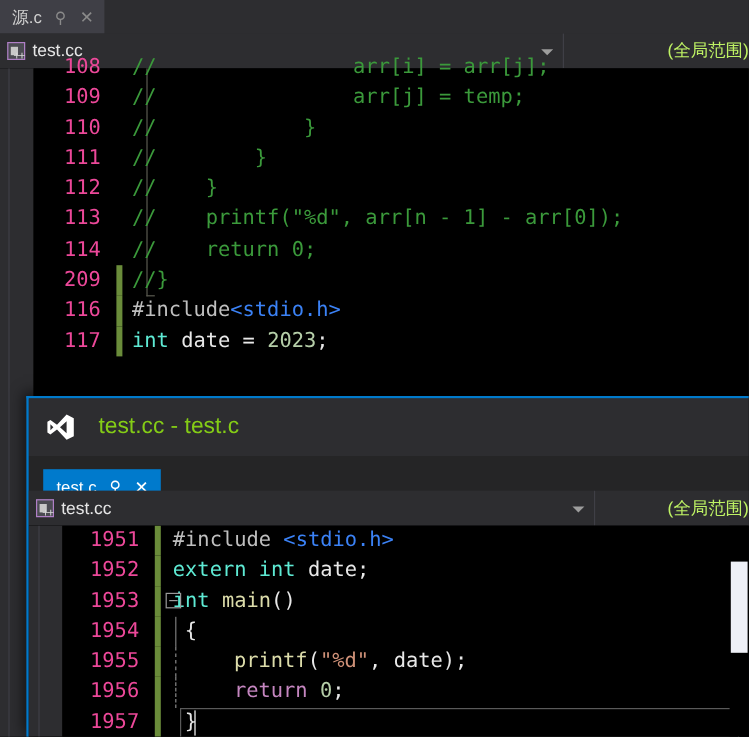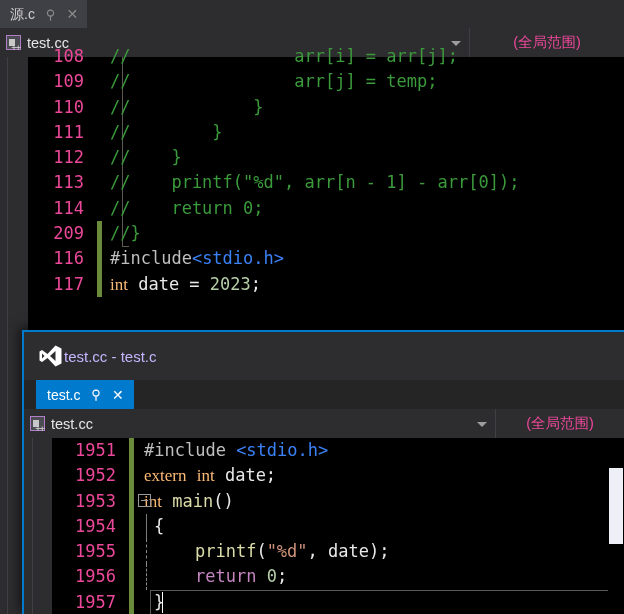--- a/index.html
+++ b/index.html
@@ -111,22 +111,22 @@
     width: 0; height: 0;
     border-left: 5px solid transparent;
     border-right: 5px solid transparent;
     border-top: 5px solid #9d9d9d;
   }
   .nav-scope {
     flex: 1 1 auto;
     background: #2d2d30;
     display: flex;
     align-items: center;
-    justify-content: center;
-    color: #ec4899;
+    justify-content: flex-end;
+    color: #bef264;
     font-size: 14.5px;
   }
 
   
   .outer-editor {
     position: absolute;
     left: 0; top: 57px;
     width: 624px; height: 557px;
     background: #000;
   }
@@ -178,21 +178,21 @@
     width: 5px;
     background: #6a8c3a;
   }
   .ctext {
     flex: 1 1 auto;
     position: relative;
     padding-left: 4px;
     box-sizing: border-box;
   }
   .cmt   { color: #3b9a3b; }
-  .kw    { color: #fdba74; font-family: Liberation Serif, serif; }
+  .kw    { color: #5eead4; }
   .kw2   { color: #c586c0; }
   .plain { color: #e8e8e8; }
   .str   { color: #cf9178; }
   .num   { color: #b5cea8; }
   .fn    { color: #dcdcaa; }
   .pp    { color: #bfbfbf; }
   .hdr   { color: #3b82f6; }
 
   
   .guide-outer {
@@ -230,33 +230,34 @@
     align-items: center;
     padding-left: 14px;
     box-sizing: border-box;
   }
   .vs-logo {
     width: 26px; height: 26px;
     flex: 0 0 auto;
     position: relative;
   }
   .inner-title {
-    color: #c4b5fd;
-    font-size: 15px;
+    margin-left: 18px;
+    color: #84cc16;
+    font-size: 19px;
     white-space: nowrap;
   }
   .inner-tabstrip {
     position: absolute;
     left: 0; top: 48px;
     width: 100%; height: 29px;
     background: #252526;
   }
   .tab-inner {
     position: absolute;
-    left: 12px; top: 0;
+    left: 12px; top: 11px;
     height: 29px;
     background: #007acc;
     display: flex;
     align-items: center;
     gap: 9px;
     padding: 0 10px 0 11px;
     box-sizing: border-box;
   }
   .tab-inner .tab-label {
     color: #ffffff;

